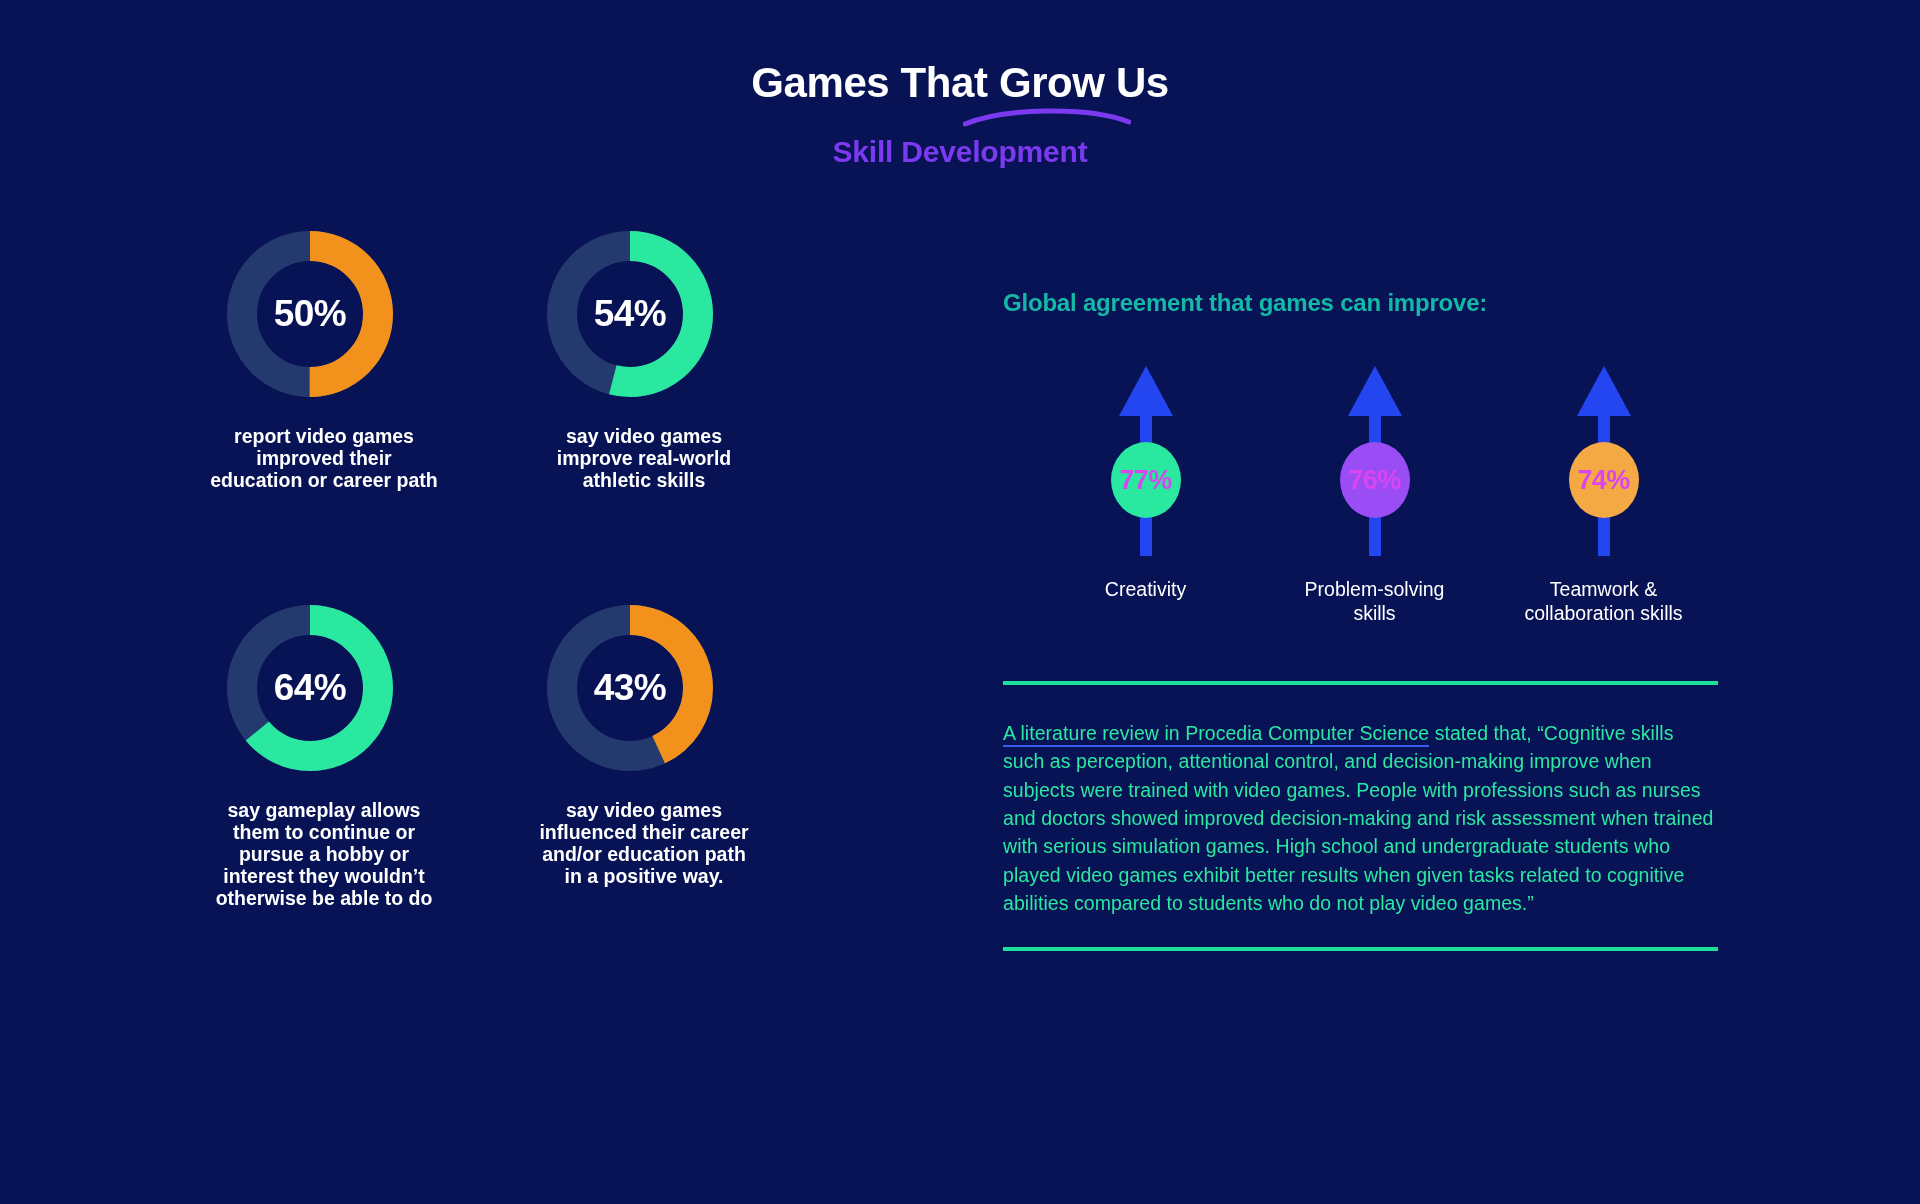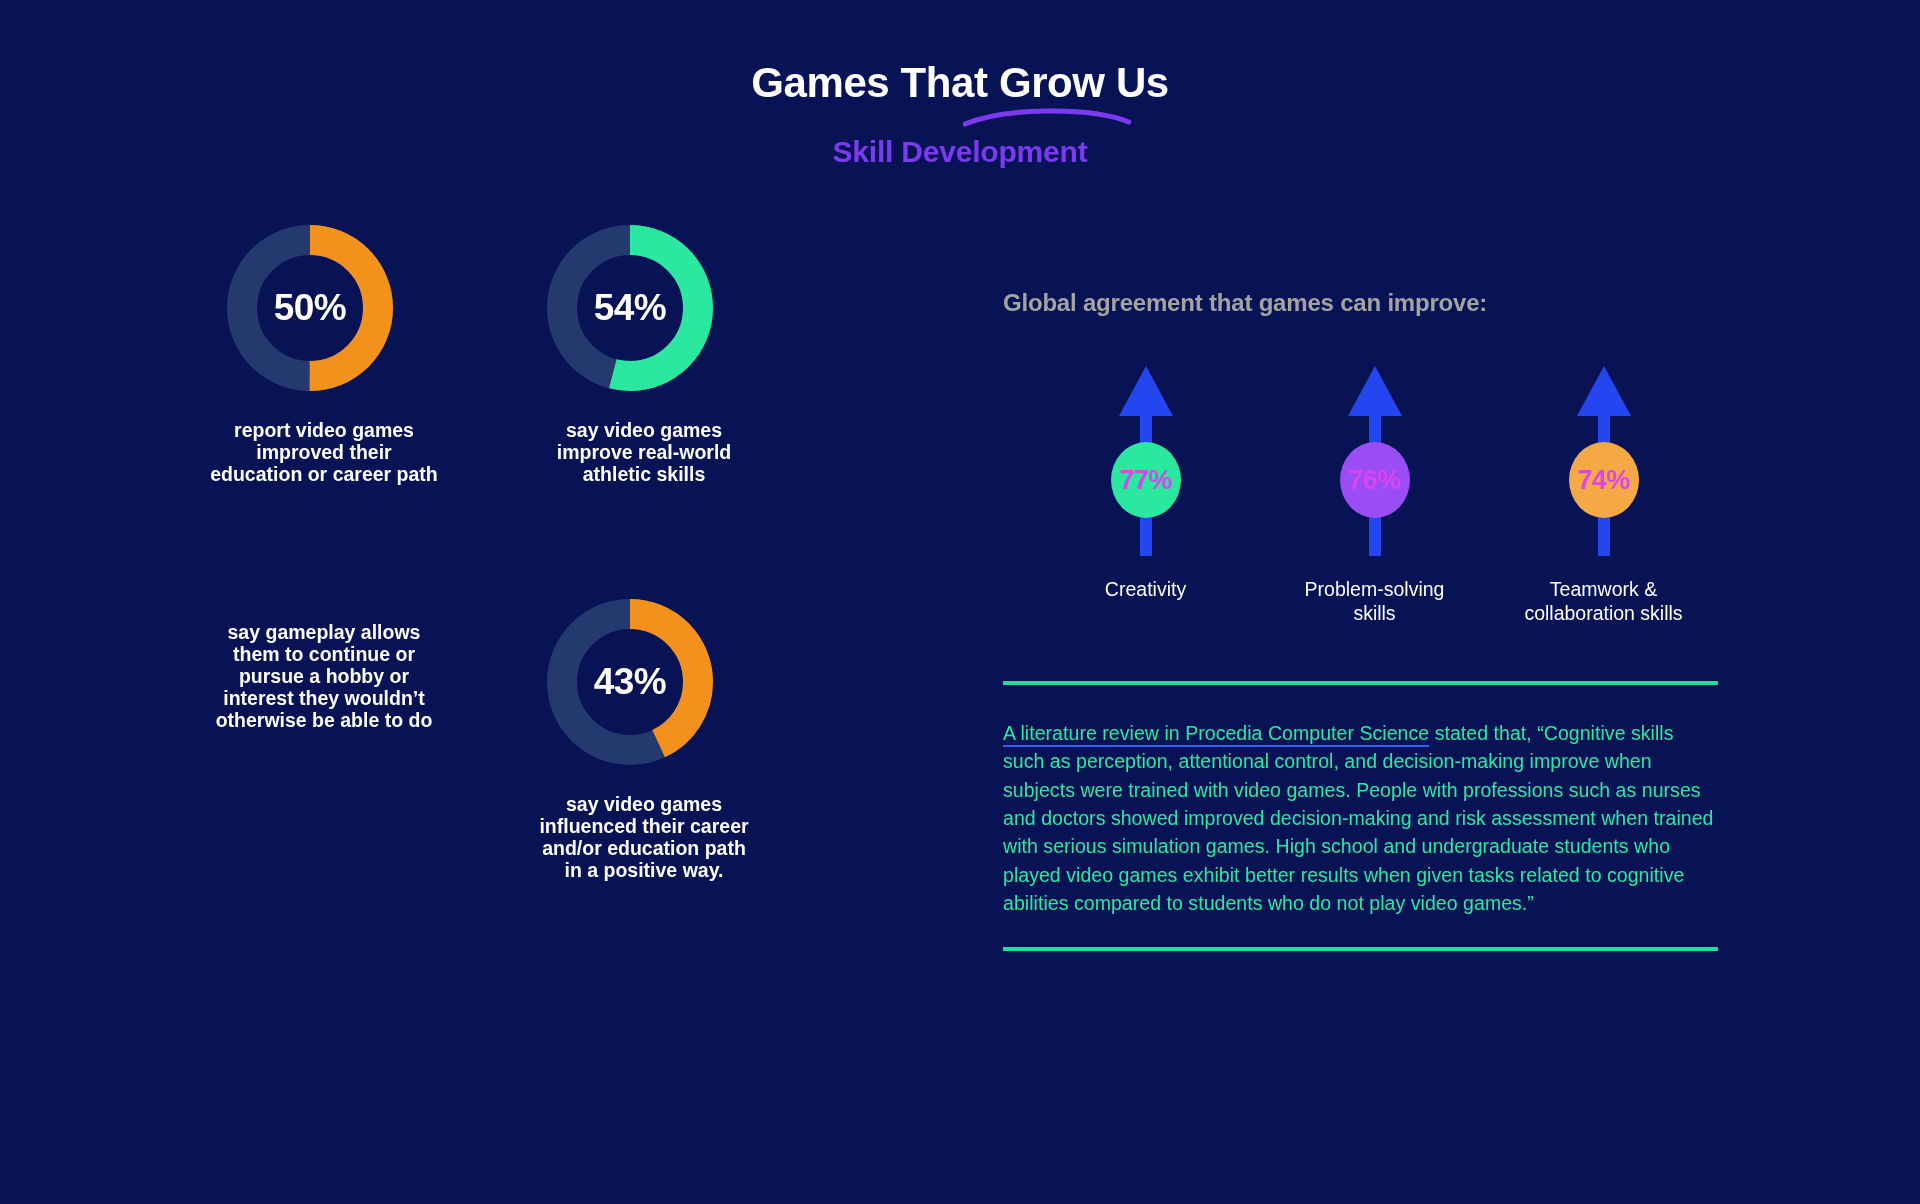--- a/index.html
+++ b/index.html
@@ -53,21 +53,21 @@
     font-size: 30px;
     font-weight: bold;
     color: #7C3AF0;
     letter-spacing: -0.2px;
   }
 
   
   .donut-grid {
     position: absolute;
     left: 150px;
-    top: 222px;
+    top: 228px;
     width: 640px;
   }
   .donut-row {
     display: flex;
     gap: 0px;
   }
   .donut-row.second { margin-top: 111px; }
 
   .donut-cell {
     width: 320px;
@@ -110,21 +110,21 @@
   
   .right-panel {
     position: absolute;
     left: 1003px;
     top: 290px;
     width: 715px;
   }
   .right-heading {
     font-size: 24px;
     font-weight: bold;
-    color: #a3a3a3;
+    color: #14b8a6;
     letter-spacing: -0.2px;
     line-height: 1.1;
   }
 
   .arrow-row {
     margin-top: 44px;
     display: flex;
     align-items: flex-start;
     padding-left: 28px;
   }
@@ -232,20 +232,27 @@
         <div class="donut-caption">say video games
 improve real-world
 athletic skills</div>
       </div>
 
     </div>
 
     <div class="donut-row second">
 
       <div class="donut-cell">
+        <div class="donut-wrap">
+          <svg width="172" height="172" viewBox="0 0 172 172">
+            <circle cx="86" cy="86" r="68" fill="none" stroke="#243A6E" stroke-width="30"></circle>
+            <circle id="arc2" cx="86" cy="86" r="68" fill="none" stroke="#2BE8A0" stroke-width="30" stroke-dasharray="273.44422456845564 153.81237631975625" stroke-dashoffset="0"></circle>
+          </svg>
+          <div class="donut-value">64%</div>
+        </div>
         <div class="donut-caption">say gameplay allows
 them to continue or
 pursue a hobby or
 interest they wouldn’t
 otherwise be able to do</div>
       </div>
 
       <div class="donut-cell">
         <div class="donut-wrap">
           <svg width="172" height="172" viewBox="0 0 172 172">

